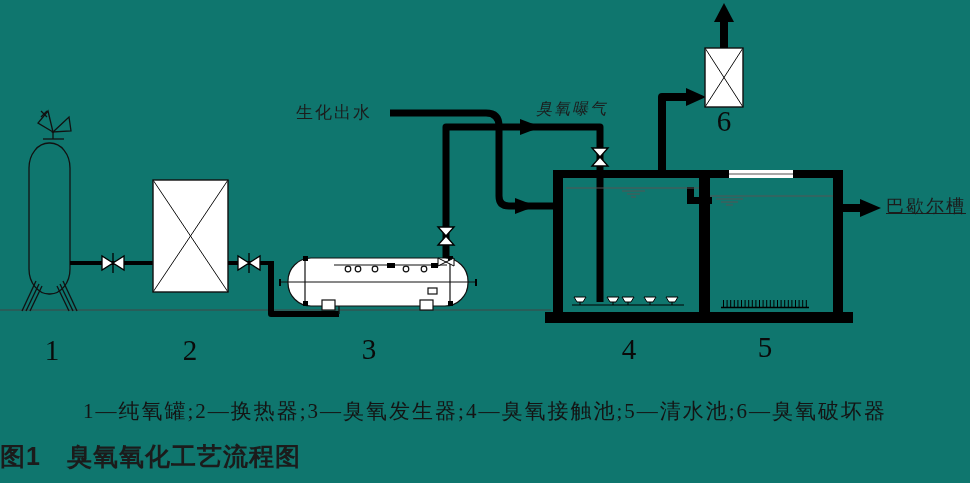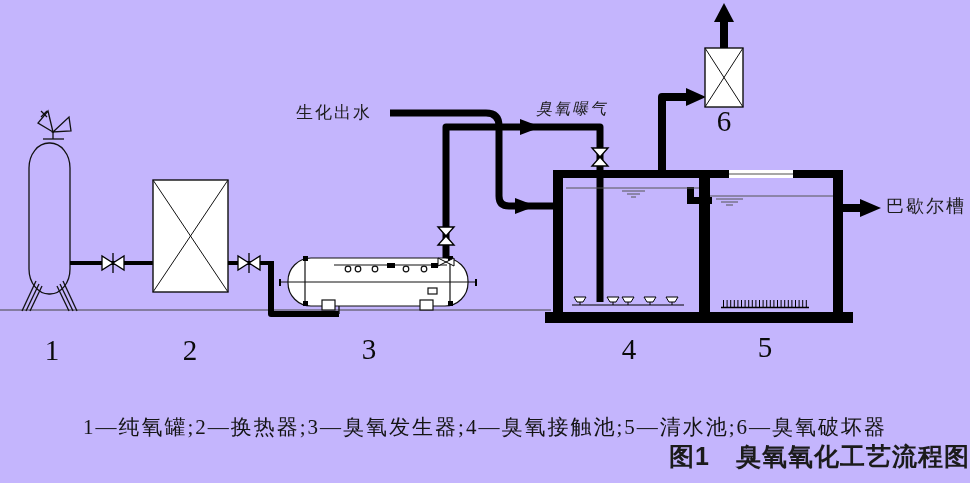--- a/index.html
+++ b/index.html
@@ -1,38 +1,38 @@
 <!DOCTYPE html>
 <html><head>
 <meta charset="utf-8">
 <style>
   html,body{margin:0;padding:0;background:#fff;}
   .stage{
-    position:relative;width:970px;height:483px;background:#c4b5fd;overflow:hidden;
+    position:relative;width:970px;height:483px;background:#0f766e;overflow:hidden;
     font-family:"Liberation Serif", serif;color:#111;
   }
   .stage svg{position:absolute;left:0;top:0;}
   .lbl{
     position:absolute;white-space:nowrap;color:#1c1c1c;
     font-family:"Liberation Serif", serif;letter-spacing:2px;
   }
   .lbl-influent{left:296px;top:101px;font-size:17px;}
   .lbl-aeration{left:536px;top:99px;font-size:16px;font-style:italic;}
-  .lbl-outlet{left:886px;top:194px;font-size:18px;}
+  .lbl-outlet{left:886px;top:194px;font-size:18px;text-decoration:underline;}
   .num{
     position:absolute;transform:translate(-50%,-50%);
     font-family:"Liberation Serif", serif;font-size:29px;color:#0a0a0a;
   }
   .caption{
-    position:absolute;left:0;top:413px;width:970px;text-align:center;
+    position:absolute;left:0;top:397px;width:970px;text-align:center;
     font-size:21px;letter-spacing:2px;color:#141414;
     font-family:"Liberation Serif", serif;
   }
   .title{
-    position:absolute;left:0;top:440px;width:970px;text-align:right;
+    position:absolute;left:0;top:440px;width:970px;text-align:left;
     font-size:25px;font-weight:700;letter-spacing:1px;color:#1b1b1b;
     font-family:"Liberation Sans", sans-serif;
   }
 </style>
 </head>
 <body>
 
 <div class="stage">
 
   <svg width="970" height="483" viewBox="0 0 970 483">

